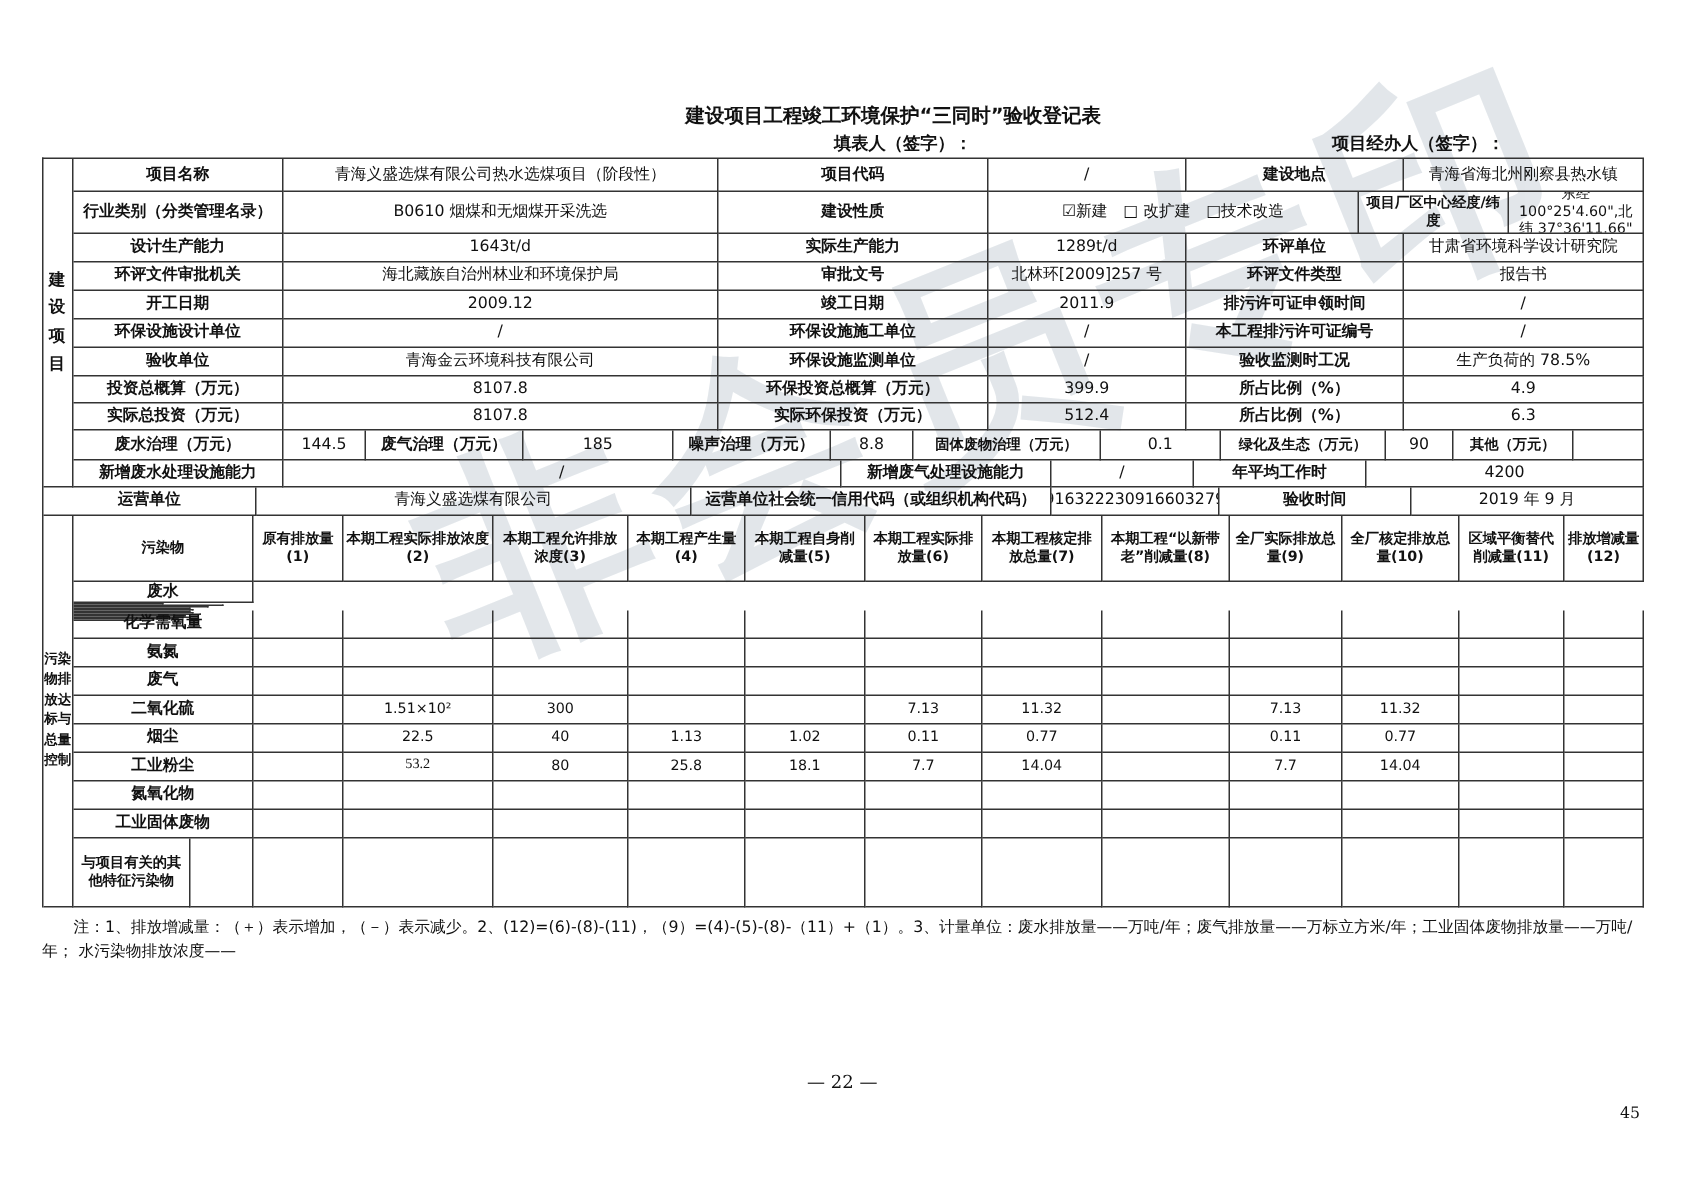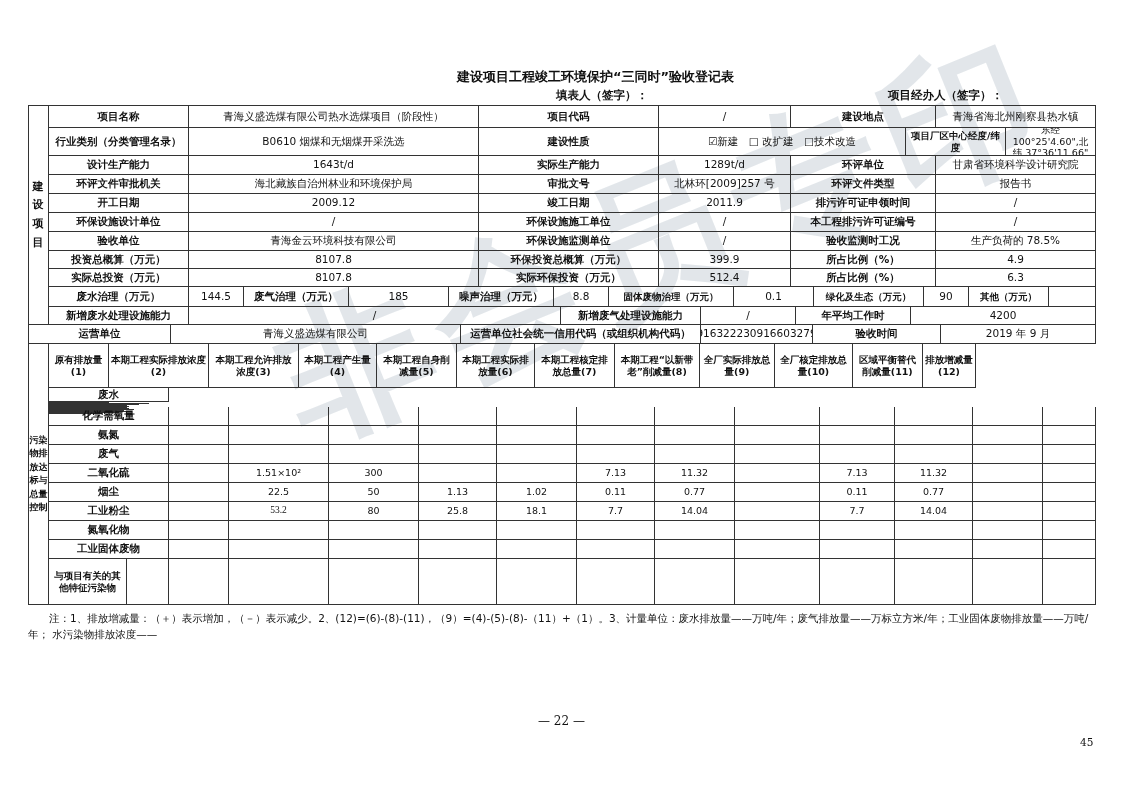--- a/index.html
+++ b/index.html
@@ -193,20 +193,21 @@
     <div class="cell lbl w240">运营单位社会统一信用代码（或组织机构代码）</div>
     <div class="cell w112">916322230916603279</div>
     <div class="cell lbl w128">验收时间</div>
     <div class="cell w155">2019 年 9 月</div>
   </div>
 
   <div class="band">
     <div class="vcell vb">污染物排放达标与总量控制</div>
     <div class="rows" id="sb-rows">
         <div class="row" style="height: 44px;">
+          <div class="cell lbl f9" style="width: 120px;">污染物</div>
           <div class="cell lbl f9" style="width: 60px;">原有排放量(1)</div>
           <div class="cell lbl f9" style="width: 100px;">本期工程实际排放浓度(2)</div>
           <div class="cell lbl f9" style="width: 90px;">本期工程允许排放浓度(3)</div>
           <div class="cell lbl f9" style="width: 78px;">本期工程产生量(4)</div>
           <div class="cell lbl f9" style="width: 80px;">本期工程自身削减量(5)</div>
           <div class="cell lbl f9" style="width: 78px;">本期工程实际排放量(6)</div>
           <div class="cell lbl f9" style="width: 80px;">本期工程核定排放总量(7)</div>
           <div class="cell lbl f9" style="width: 85px;">本期工程“以新带老”削减量(8)</div>
           <div class="cell lbl f9" style="width: 75px;">全厂实际排放总量(9)</div>
           <div class="cell lbl f9" style="width: 78px;">全厂核定排放总量(10)</div>
@@ -285,21 +286,21 @@
           <div class="cell f9" style="width: 85px;"></div>
           <div class="cell f9" style="width: 75px;">7.13</div>
           <div class="cell f9" style="width: 78px;">11.32</div>
           <div class="cell f9" style="width: 70px;"></div>
           <div class="cell f9" style="width: 53px;"></div>
         </div>
         <div class="row" style="height: 19px;">
           <div class="cell lbl" style="width: 120px;">烟尘</div>
           <div class="cell f9" style="width: 60px;"></div>
           <div class="cell f9" style="width: 100px;">22.5</div>
-          <div class="cell f9" style="width: 90px;">50</div>
+          <div class="cell f9" style="width: 90px;">40</div>
           <div class="cell f9" style="width: 78px;">1.13</div>
           <div class="cell f9" style="width: 80px;">1.02</div>
           <div class="cell f9" style="width: 78px;">0.11</div>
           <div class="cell f9" style="width: 80px;">0.77</div>
           <div class="cell f9" style="width: 85px;"></div>
           <div class="cell f9" style="width: 75px;">0.11</div>
           <div class="cell f9" style="width: 78px;">0.77</div>
           <div class="cell f9" style="width: 70px;"></div>
           <div class="cell f9" style="width: 53px;"></div>
         </div>

